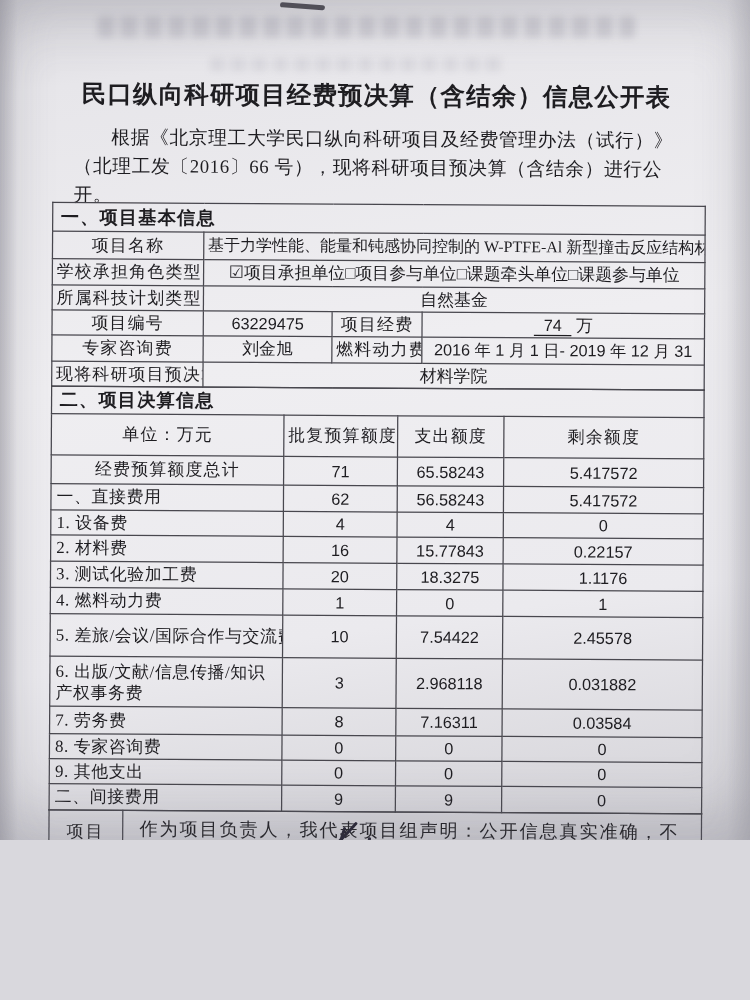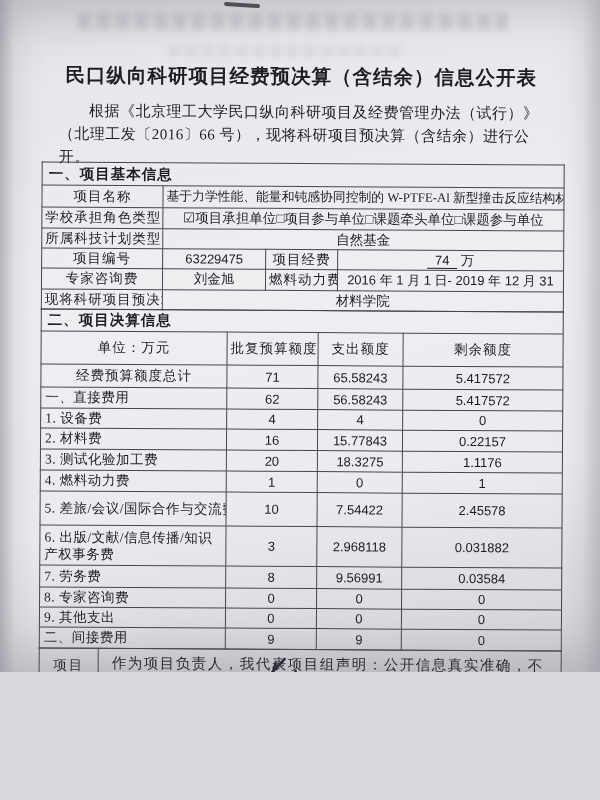--- a/index.html
+++ b/index.html
@@ -188,21 +188,21 @@
         </tr>
         <tr style="height:40px;">
           <td class="left-lbl wrap2">6. 出版/文献/信息传播/知识产权事务费</td>
           <td class="num">3</td>
           <td class="num">2.968118</td>
           <td class="num">0.031882</td>
         </tr>
         <tr style="height:22px;">
           <td class="left-lbl">7. 劳务费</td>
           <td class="num">8</td>
-          <td class="num">9.56991</td>
+          <td class="num">7.16311</td>
           <td class="num">0.03584</td>
         </tr>
         <tr style="height:20px;">
           <td class="left-lbl">8. 专家咨询费</td>
           <td class="num">0</td>
           <td class="num">0</td>
           <td class="num">0</td>
         </tr>
         <tr style="height:20px;">
           <td class="left-lbl">9. 其他支出</td>

